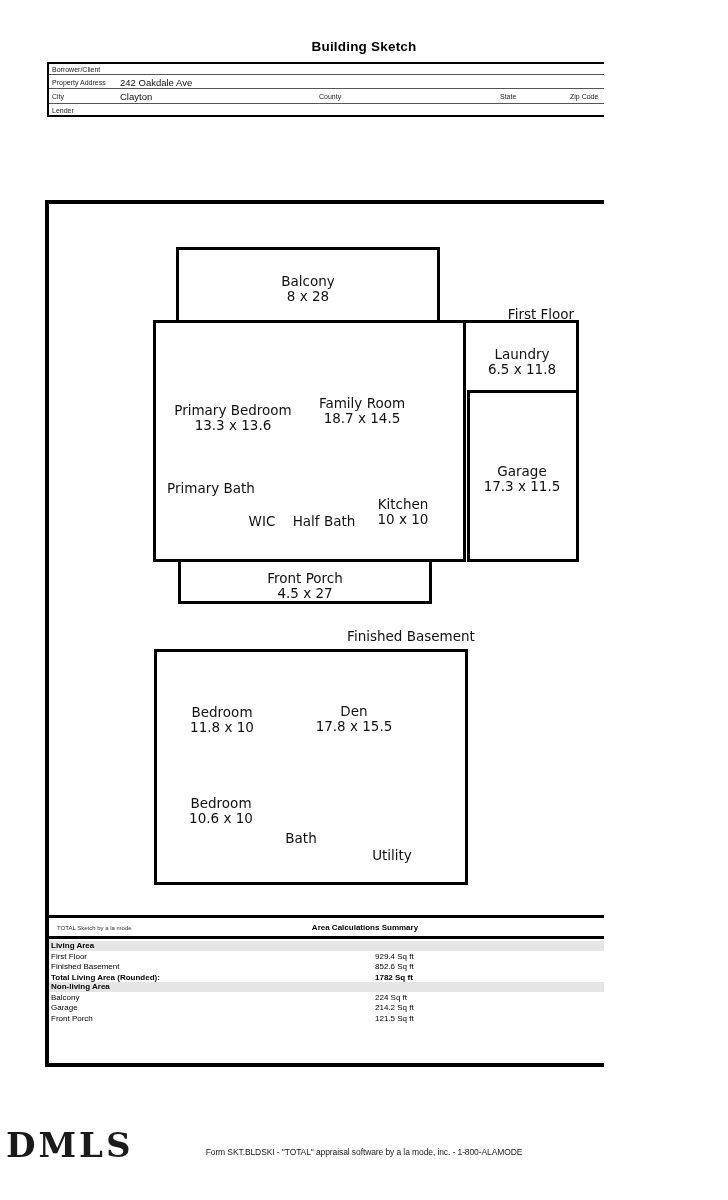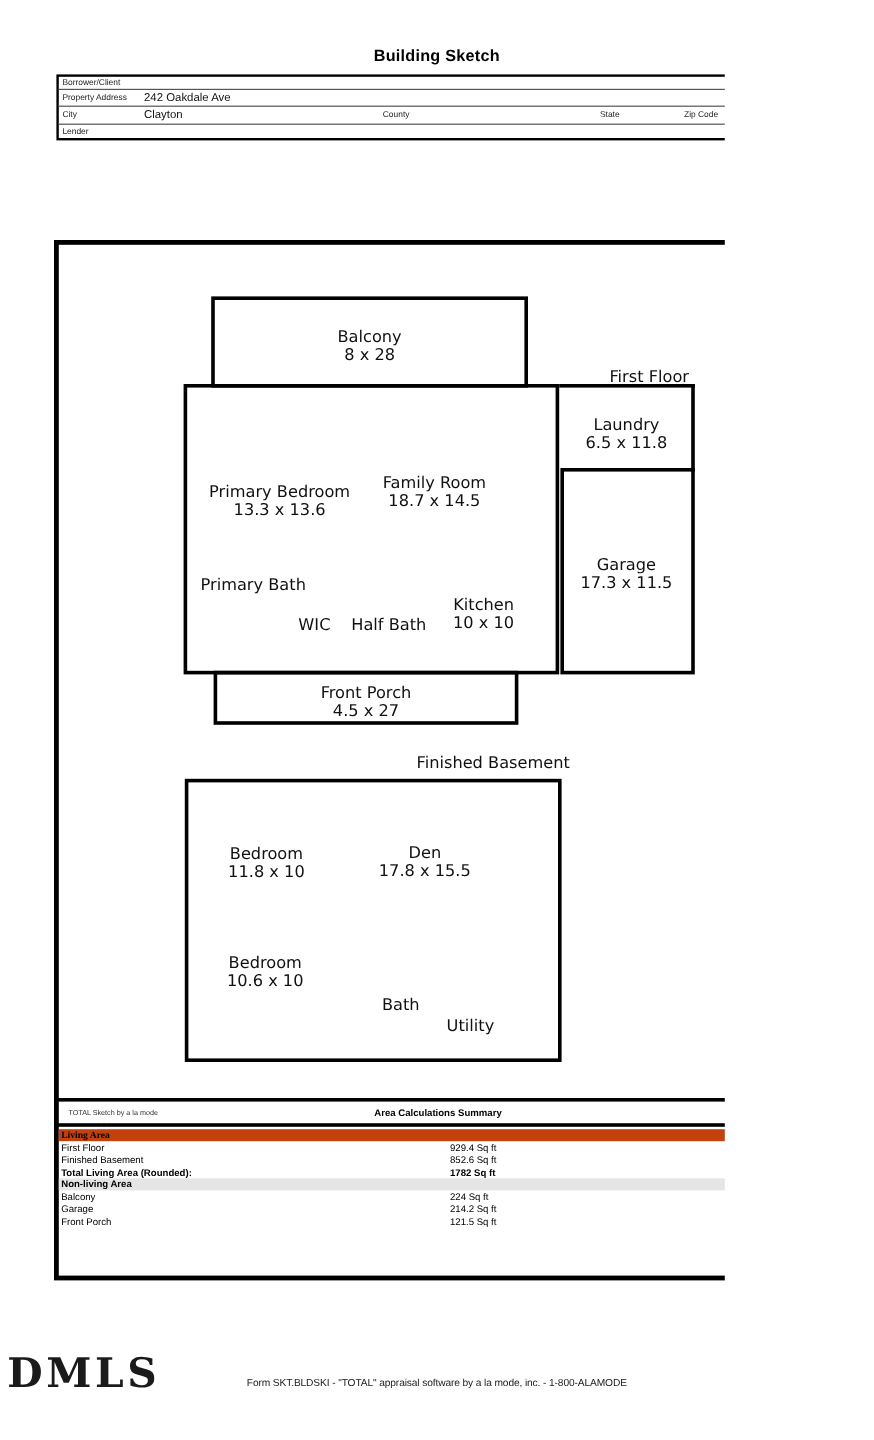--- a/index.html
+++ b/index.html
@@ -134,29 +134,29 @@
     <div>11.8 x 10</div>
   </div>
   <div class="rlabel" style="left:354px;top:704px;">
     <div>Den</div>
     <div>17.8 x 15.5</div>
   </div>
   <div class="rlabel" style="left:221px;top:796px;">
     <div>Bedroom</div>
     <div>10.6 x 10</div>
   </div>
-  <div class="rlabel" style="left:334px;top:831px;">Bath</div>
+  <div class="rlabel" style="left:301px;top:831px;">Bath</div>
   <div class="rlabel" style="left:392px;top:848px;">Utility</div>
 
   <div class="abs rule" style="left:45px;top:915px;width:640px;height:3px;"></div>
   <div class="abs sum-watermark">TOTAL Sketch by a la mode</div>
   <div class="abs sum-title">Area Calculations Summary</div>
   <div class="abs rule" style="left:45px;top:936px;width:640px;height:3px;"></div>
 
-  <div class="abs sum-bar" style="top:941px;background:#c2410c;font-family:Liberation Serif, serif;">Living Area</div>
+  <div class="abs sum-bar" style="top:941px;background:#e5e5e5;">Living Area</div>
   <div class="abs sum-rows" style="top:951.5px;">
     <div class="sum-row">
       <span class="lbl">First Floor</span>
       <span class="val">929.4 Sq ft</span>
     </div>
     <div class="sum-row">
       <span class="lbl">Finished Basement</span>
       <span class="val">852.6 Sq ft</span>
     </div>
     <div class="sum-row bold">

